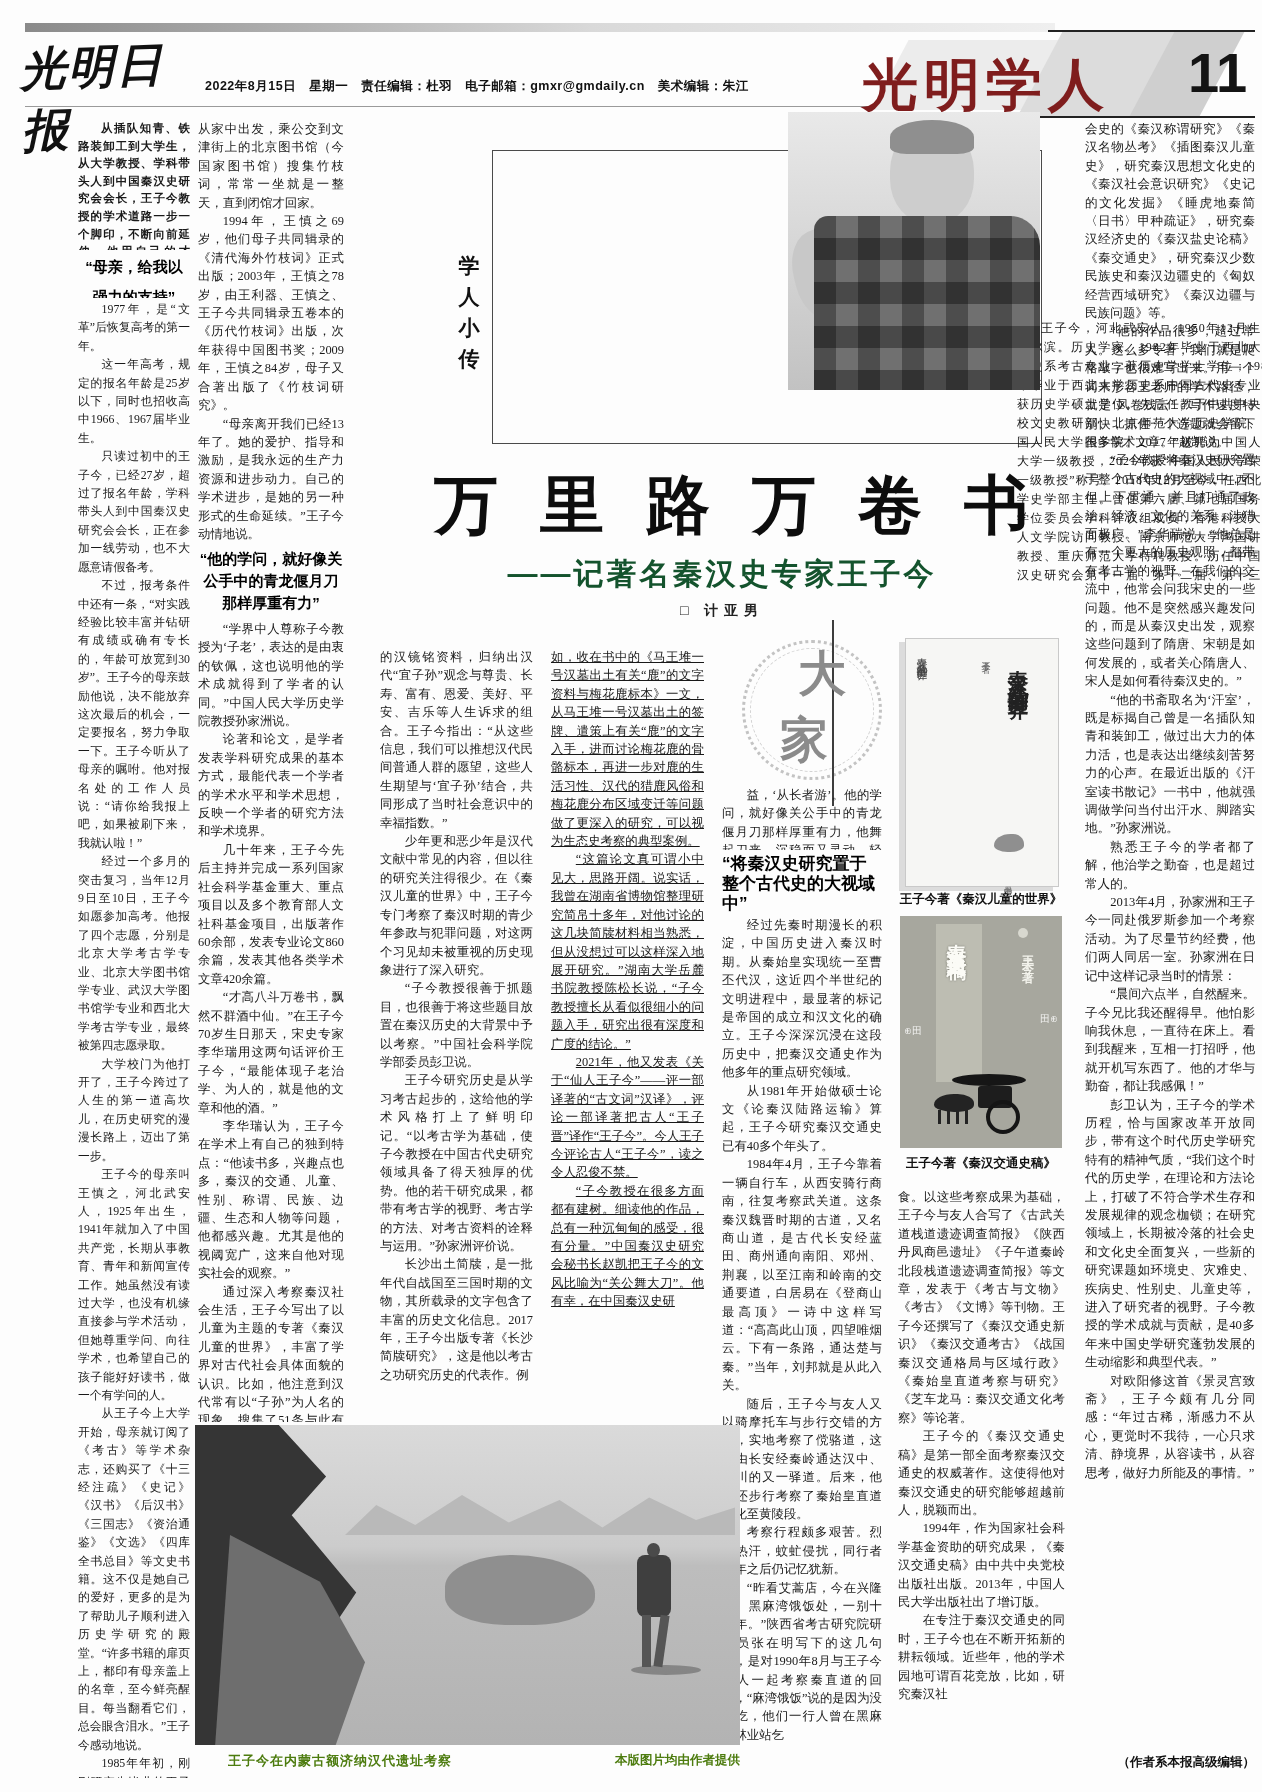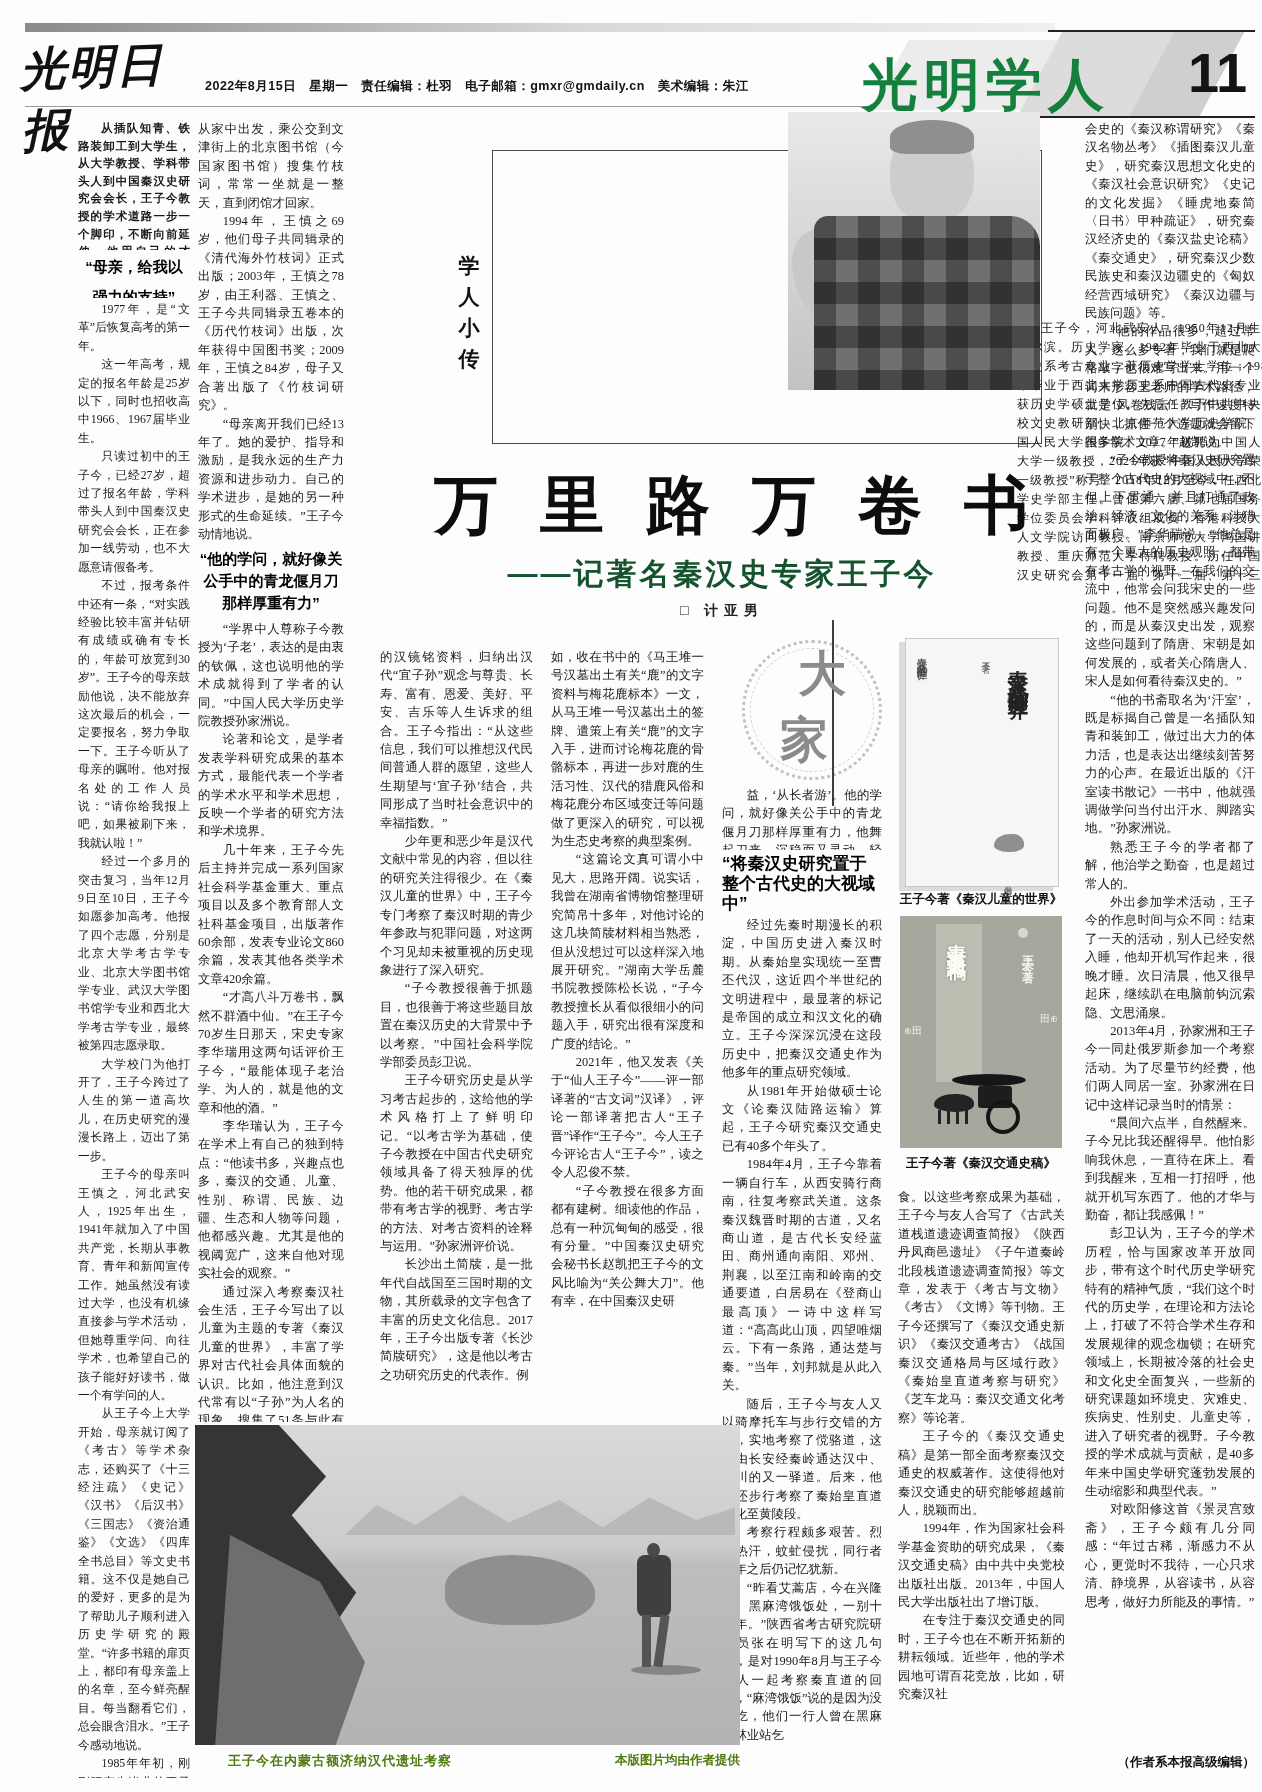--- a/index.html
+++ b/index.html
@@ -13,21 +13,21 @@
   #dateline{position:absolute;left:205px;top:78px;width:640px;height:18px;
             font:bold 12.5px "Liberation Sans",sans-serif;color:#111;letter-spacing:.5px;}
   #headrule{position:absolute;left:25px;top:106px;width:1030px;height:1px;background:#9a9a9a;}
   .skew{position:absolute;transform:skewX(-28deg);}
   #band1{left:1040px;top:30px;width:130px;height:88px;background:#dcdcdc;}
   #band2{left:1152px;top:30px;width:70px;height:88px;background:#cfcfcf;}
   #band3{left:890px;top:40px;width:150px;height:70px;background:#ececec;}
   #rline1{position:absolute;left:1048px;top:30px;width:207px;height:2px;background:#222;}
   #rline2{position:absolute;left:1030px;top:116px;width:225px;height:2px;background:#222;}
   #section-badge{position:absolute;left:862px;top:48px;width:290px;height:62px;
-                 font:bold 56px "DejaVu Serif",serif;color:#15803d;letter-spacing:6px;}
+                 font:bold 56px "DejaVu Serif",serif;color:#7f1d1d;letter-spacing:6px;}
   #pagenum{position:absolute;left:1188px;top:40px;width:70px;height:62px;
            font:bold 56px "Liberation Sans",sans-serif;color:#141414;}
   
   #bio-box{position:absolute;left:492px;top:150px;width:548px;height:292px;border:1.5px solid #4a4a4a;}
   #bio-text{position:absolute;left:524px;top:168px;width:258px;height:262px;overflow:hidden;
             font:12px "Liberation Serif",serif;line-height:19px;letter-spacing:1px;color:#151515;text-align:justify;}
   #bio-text p{margin:0;text-indent:2em;}
   #xueren-label{position:absolute;left:456px;top:250px;width:26px;height:130px;
                 font:bold 21px "Liberation Sans",sans-serif;color:#111;line-height:31px;text-align:center;}
   
@@ -56,21 +56,21 @@
   #stamp .bar{position:absolute;left:90px;top:-20px;width:2px;height:186px;background:#3d3d3d;}
   
   .col{position:absolute;overflow:hidden;text-align:justify;font:12.4px "Liberation Serif",serif;
        line-height:18.4px;color:#191919;}
   .col p{margin:0;text-indent:2em;}
   #col-c1a{left:78px;top:120px;width:112px;height:130px;font-weight:bold;font-size:11.5px;line-height:17.6px;}
   #col-c1b{left:78px;top:300px;width:112px;height:1478px;font-size:11.8px;}
   #col-c2a{left:198px;top:120px;width:146px;height:424px;}
   #col-c2b{left:198px;top:620px;width:146px;height:802px;}
   #col-c3{left:380px;top:648px;width:153px;height:774px;}
-  #col-c4{left:551px;top:648px;width:153px;height:774px;}
+  #col-c4{left:551px;top:648px;width:153px;height:774px;text-decoration:underline;}
   #col-c5a{left:722px;top:786px;width:160px;height:64px;}
   #col-c5b{left:722px;top:916px;width:160px;height:864px;}
   #col-c6{left:898px;top:1188px;width:167px;height:592px;}
   #col-c7{left:1085px;top:120px;width:170px;height:1662px;font-size:12.6px;}
   #col-c2a p:first-child,#col-c3 p:first-child,#col-c4 p:first-child,
   #col-c6 p:first-child,#col-c7 p:first-child{text-indent:0;}
   
   .colhead{position:absolute;overflow:hidden;font-family:"Liberation Sans",sans-serif;font-weight:bold;
            color:#000;text-align:center;}
   #h-mother{left:78px;top:252px;width:112px;height:46px;font-size:15px;line-height:30px;}
@@ -235,21 +235,20 @@
       <p>王子今的《秦汉交通史稿》是第一部全面考察秦汉交通史的权威著作。这使得他对秦汉交通史的研究能够超越前人，脱颖而出。</p>
       <p>1994年，作为国家社会科学基金资助的研究成果，《秦汉交通史稿》由中共中央党校出版社出版。2013年，中国人民大学出版社出了增订版。</p>
       <p>在专注于秦汉交通史的同时，王子今也在不断开拓新的耕耘领域。近些年，他的学术园地可谓百花竞放，比如，研究秦汉社</p>
     </div>
   <div id="col-c7" class="col">
       <p>会史的《秦汉称谓研究》《秦汉名物丛考》《插图秦汉儿童史》，研究秦汉思想文化史的《秦汉社会意识研究》《史记的文化发掘》《睡虎地秦简〈日书〉甲种疏证》，研究秦汉经济史的《秦汉盐史论稿》《秦交通史》，研究秦汉少数民族史和秦汉边疆史的《匈奴经营西域研究》《秦汉边疆与民族问题》等。</p>
       <p>“他的作品很多，超过常人。这么多专著，我们就是爬格敲字也很难写出来。用一个词来形容王老师的学术路径，就是‘风卷残云’，写作速度特别快，抓住一个选题就会留下很多学术文章。”赵凯说。</p>
       <p>“子今教授将秦汉史研究置于整个古代史的大视域中，不但上下贯通，并且打通了政治、经济、文化的关系，涉猎面极广。”李华瑞说，“他总是有一个更大的历史观照，都带有考古学的视野。在我们的交流中，他常会问我宋史的一些问题。他不是突然感兴趣发问的，而是从秦汉史出发，观察这些问题到了隋唐、宋朝是如何发展的，或者关心隋唐人、宋人是如何看待秦汉史的。”</p>
       <p>“他的书斋取名为‘汗室’，既是标揭自己曾是一名插队知青和装卸工，做过出大力的体力活，也是表达出继续刻苦努力的心声。在最近出版的《汗室读书散记》一书中，他就强调做学问当付出汗水、脚踏实地。”孙家洲说。</p>
       <p>熟悉王子今的学者都了解，他治学之勤奋，也是超过常人的。</p>
-      <p>外出参加学术活动，王子今的作息时间与众不同：结束了一天的活动，别人已经安然入睡，他却开机写作起来，很晚才睡。次日清晨，他又很早起床，继续趴在电脑前钩沉索隐、文思涌泉。</p>
       <p>2013年4月，孙家洲和王子今一同赴俄罗斯参加一个考察活动。为了尽量节约经费，他们两人同居一室。孙家洲在日记中这样记录当时的情景：</p>
       <p>“晨间六点半，自然醒来。子今兄比我还醒得早。他怕影响我休息，一直待在床上。看到我醒来，互相一打招呼，他就开机写东西了。他的才华与勤奋，都让我感佩！”</p>
       <p>彭卫认为，王子今的学术历程，恰与国家改革开放同步，带有这个时代历史学研究特有的精神气质，“我们这个时代的历史学，在理论和方法论上，打破了不符合学术生存和发展规律的观念枷锁；在研究领域上，长期被冷落的社会史和文化史全面复兴，一些新的研究课题如环境史、灾难史、疾病史、性别史、儿童史等，进入了研究者的视野。子今教授的学术成就与贡献，是40多年来中国史学研究蓬勃发展的生动缩影和典型代表。”</p>
       <p>对欧阳修这首《景灵宫致斋》，王子今颇有几分同感：“年过古稀，渐感力不从心，更觉时不我待，一心只求清、静境界，从容读书，从容思考，做好力所能及的事情。”</p>
     </div>
 
   <div id="book1">
     <div class="spinetext">秦汉儿童的世界</div>
     <div class="author">王子今 著</div>
     <div class="bigtitle">秦汉儿童的世界</div>

